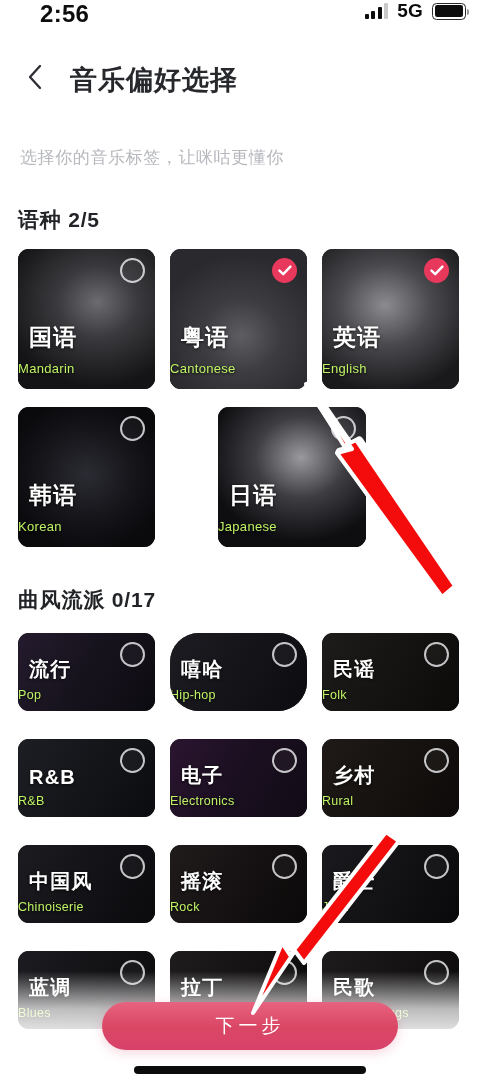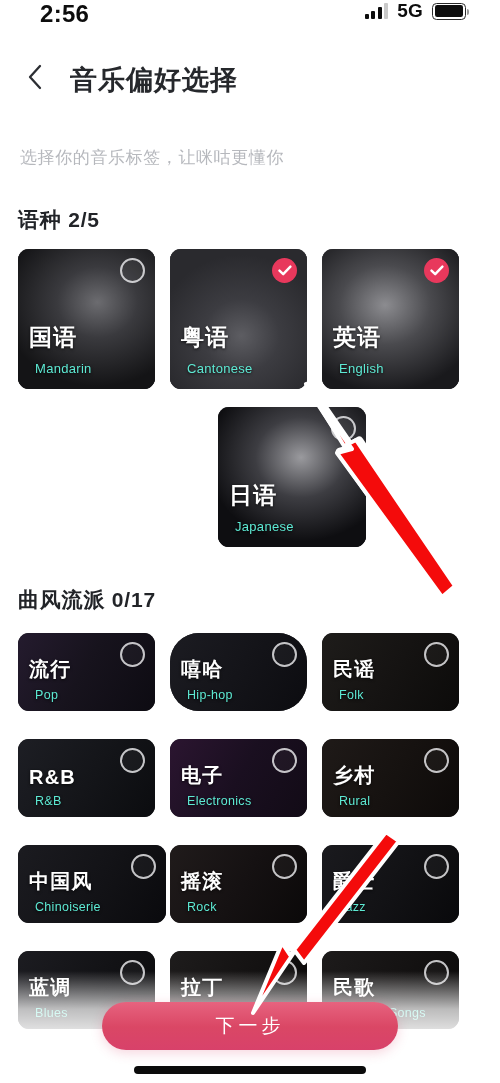--- a/index.html
+++ b/index.html
@@ -96,22 +96,22 @@
     background-size: cover; background-position: center;
   }
   .card .label-cn {
     position: absolute; left: 11px;
     font-size: 21px; font-weight: bold; color: #ffffff;
     letter-spacing: 1.2px;
     text-shadow: 0 1px 3px rgba(0,0,0,.75);
     white-space: nowrap;
   }
   .card .label-en {
-    position: absolute; left: 17px;
-    font-size: 13px; color: #5eead4;
+    position: absolute; left: 0;
+    font-size: 13px; color: #bef264;
     letter-spacing: 0.3px;
     text-shadow: 0 1px 3px rgba(0,0,0,.8);
     white-space: nowrap;
   }
   
   .card.lang .label-cn { bottom: 36px; font-size: 23px; }
   .card.lang .label-en { bottom: 13px; }
   
   .card.genre .label-cn { bottom: 28px; font-size: 20px; }
   .card.genre .label-en { bottom: 9px; font-size: 12.5px; }
@@ -225,20 +225,26 @@
       <div class="card lang" style="left: 322px; top: 249px; width: 137px; height: 140px;">
         <div class="art" style="background: radial-gradient(72% 62% at 46% 40%, rgb(140, 140, 144) 0%, rgb(74, 74, 78) 46%, rgb(25, 25, 28) 100%), linear-gradient(150deg, rgb(106, 106, 111), rgb(22, 22, 26));"></div>
         <div class="label-cn">英语</div>
         <div class="label-en">English</div>
         <div class="select-dot checked">
           <svg width="14" height="11" viewBox="0 0 14 11">
             <polyline points="1.5,5.6 5.2,9.2 12.4,1.6" fill="none" stroke="#fff" stroke-width="2.4" stroke-linecap="round" stroke-linejoin="round"></polyline>
           </svg>
         </div>
       </div>
+      <div class="card lang" style="left: 18px; top: 407px; width: 137px; height: 140px;">
+        <div class="art" style="background: radial-gradient(60% 55% at 50% 48%, rgb(43, 43, 51) 0%, rgb(22, 22, 27) 55%, rgb(10, 10, 13) 100%);"></div>
+        <div class="label-cn">韩语</div>
+        <div class="label-en">Korean</div>
+        <div class="select-dot"></div>
+      </div>
       <div class="card lang" style="left: 170px; top: 407px; width: 148px; height: 140px; margin-left: 48px;">
         <div class="art" style="background: radial-gradient(64% 60% at 56% 36%, rgb(154, 154, 158) 0%, rgb(61, 61, 66) 48%, rgb(14, 14, 17) 100%), linear-gradient(170deg, rgb(92, 92, 97), rgb(13, 13, 16));"></div>
         <div class="label-cn">日语</div>
         <div class="label-en">Japanese</div>
         <div class="select-dot"></div>
       </div>
       <div class="card genre" style="left: 18px; top: 633px; width: 137px; height: 78px;">
         <div class="art" style="background: linear-gradient(120deg, rgb(36, 27, 46) 0%, rgb(23, 19, 29) 48%, rgb(13, 11, 18) 100%);"></div>
         <div class="label-cn">流行</div>
         <div class="label-en">Pop</div>
@@ -267,21 +273,21 @@
         <div class="label-cn">电子</div>
         <div class="label-en">Electronics</div>
         <div class="select-dot"></div>
       </div>
       <div class="card genre" style="left: 322px; top: 739px; width: 137px; height: 78px;">
         <div class="art" style="background: linear-gradient(120deg, rgb(31, 26, 24) 0%, rgb(22, 18, 16) 52%, rgb(13, 10, 9) 100%);"></div>
         <div class="label-cn">乡村</div>
         <div class="label-en">Rural</div>
         <div class="select-dot"></div>
       </div>
-      <div class="card genre" style="left: 18px; top: 845px; width: 148px; height: 78px;">
+      <div class="card genre" style="left: 18px; top: 845px; width: 137px; height: 78px;">
         <div class="art" style="background: linear-gradient(120deg, rgb(27, 27, 32) 0%, rgb(19, 19, 23) 52%, rgb(10, 10, 13) 100%);"></div>
         <div class="label-cn">中国风</div>
         <div class="label-en">Chinoiserie</div>
         <div class="select-dot"></div>
       </div>
       <div class="card genre" style="left: 170px; top: 845px; width: 137px; height: 78px;">
         <div class="art" style="background: linear-gradient(120deg, rgb(32, 27, 27) 0%, rgb(21, 17, 18) 52%, rgb(11, 9, 9) 100%);"></div>
         <div class="label-cn">摇滚</div>
         <div class="label-en">Rock</div>
         <div class="select-dot"></div>

